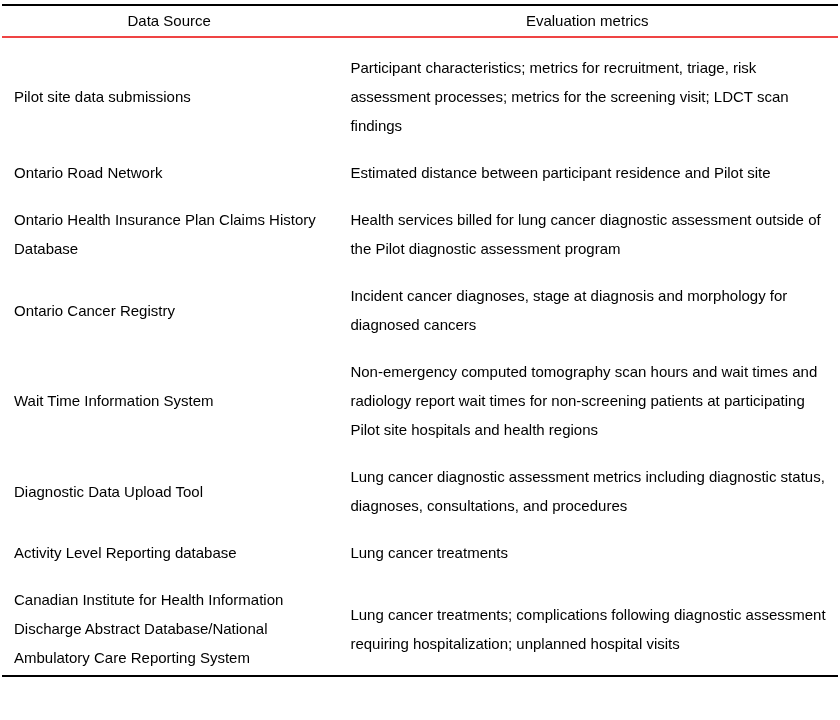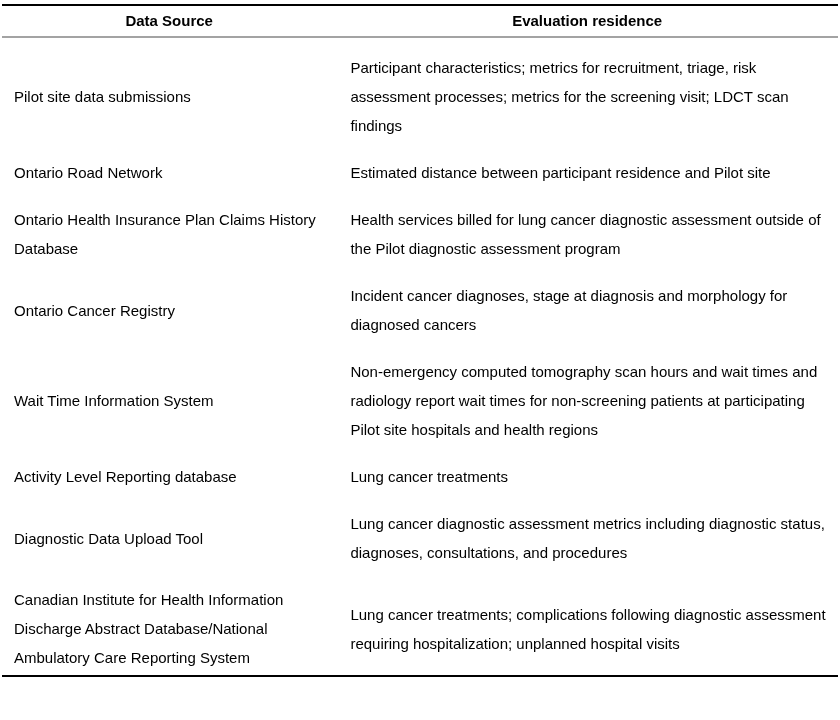--- a/index.html
+++ b/index.html
@@ -17,22 +17,22 @@
     color: #000000;
   }
   table.data-table {
     width: 100%;
     border-collapse: collapse;
     border-top: 2px solid #000000;
     border-bottom: 2px solid #000000;
     font-size: 15px;
   }
   table.data-table thead th {
-    border-bottom: 2px solid #a3a3a3;
-    font-weight: 700;
+    border-bottom: 2px solid #ef4444;
+    font-weight: 400;
     padding: 5px 4px;
     font-size: 15px;
     line-height: 20px;
   }
   table.data-table td {
     vertical-align: middle;
     line-height: 29px;
     padding: 15px 6px 3px 12px;
   }
   table.data-table td.col-source {
@@ -45,21 +45,21 @@
   }
 </style>
 </head>
 <body>
 
 <div class="page">
   <table class="data-table">
     <thead>
       <tr>
         <th>Data Source</th>
-        <th>Evaluation residence</th>
+        <th>Evaluation metrics</th>
       </tr>
     </thead>
     <tbody>
       <tr>
         <td class="col-source">Pilot site data submissions</td>
         <td class="col-measures">Participant characteristics; metrics for recruitment, triage, risk assessment processes; metrics for the screening visit; LDCT scan findings</td>
       </tr>
       <tr>
         <td class="col-source">Ontario Road Network</td>
         <td class="col-measures">Estimated distance between participant residence and Pilot site</td>
@@ -70,26 +70,26 @@
       </tr>
       <tr>
         <td class="col-source">Ontario Cancer Registry</td>
         <td class="col-measures">Incident cancer diagnoses, stage at diagnosis and morphology for diagnosed cancers</td>
       </tr>
       <tr>
         <td class="col-source">Wait Time Information System</td>
         <td class="col-measures">Non-emergency computed tomography scan hours and wait times and radiology report wait times for non-screening patients at participating Pilot site hospitals and health regions</td>
       </tr>
       <tr>
+        <td class="col-source">Diagnostic Data Upload Tool</td>
+        <td class="col-measures">Lung cancer diagnostic assessment metrics including diagnostic status, diagnoses, consultations, and procedures</td>
+      </tr>
+      <tr>
         <td class="col-source">Activity Level Reporting database</td>
         <td class="col-measures">Lung cancer treatments</td>
-      </tr>
-      <tr>
-        <td class="col-source">Diagnostic Data Upload Tool</td>
-        <td class="col-measures">Lung cancer diagnostic assessment metrics including diagnostic status, diagnoses, consultations, and procedures</td>
       </tr>
       <tr>
         <td class="col-source">Canadian Institute for Health Information Discharge Abstract Database/National Ambulatory Care Reporting System</td>
         <td class="col-measures">Lung cancer treatments; complications following diagnostic assessment requiring hospitalization; unplanned hospital visits</td>
       </tr>
     </tbody>
   </table>
 </div>
 
 </body></html>

